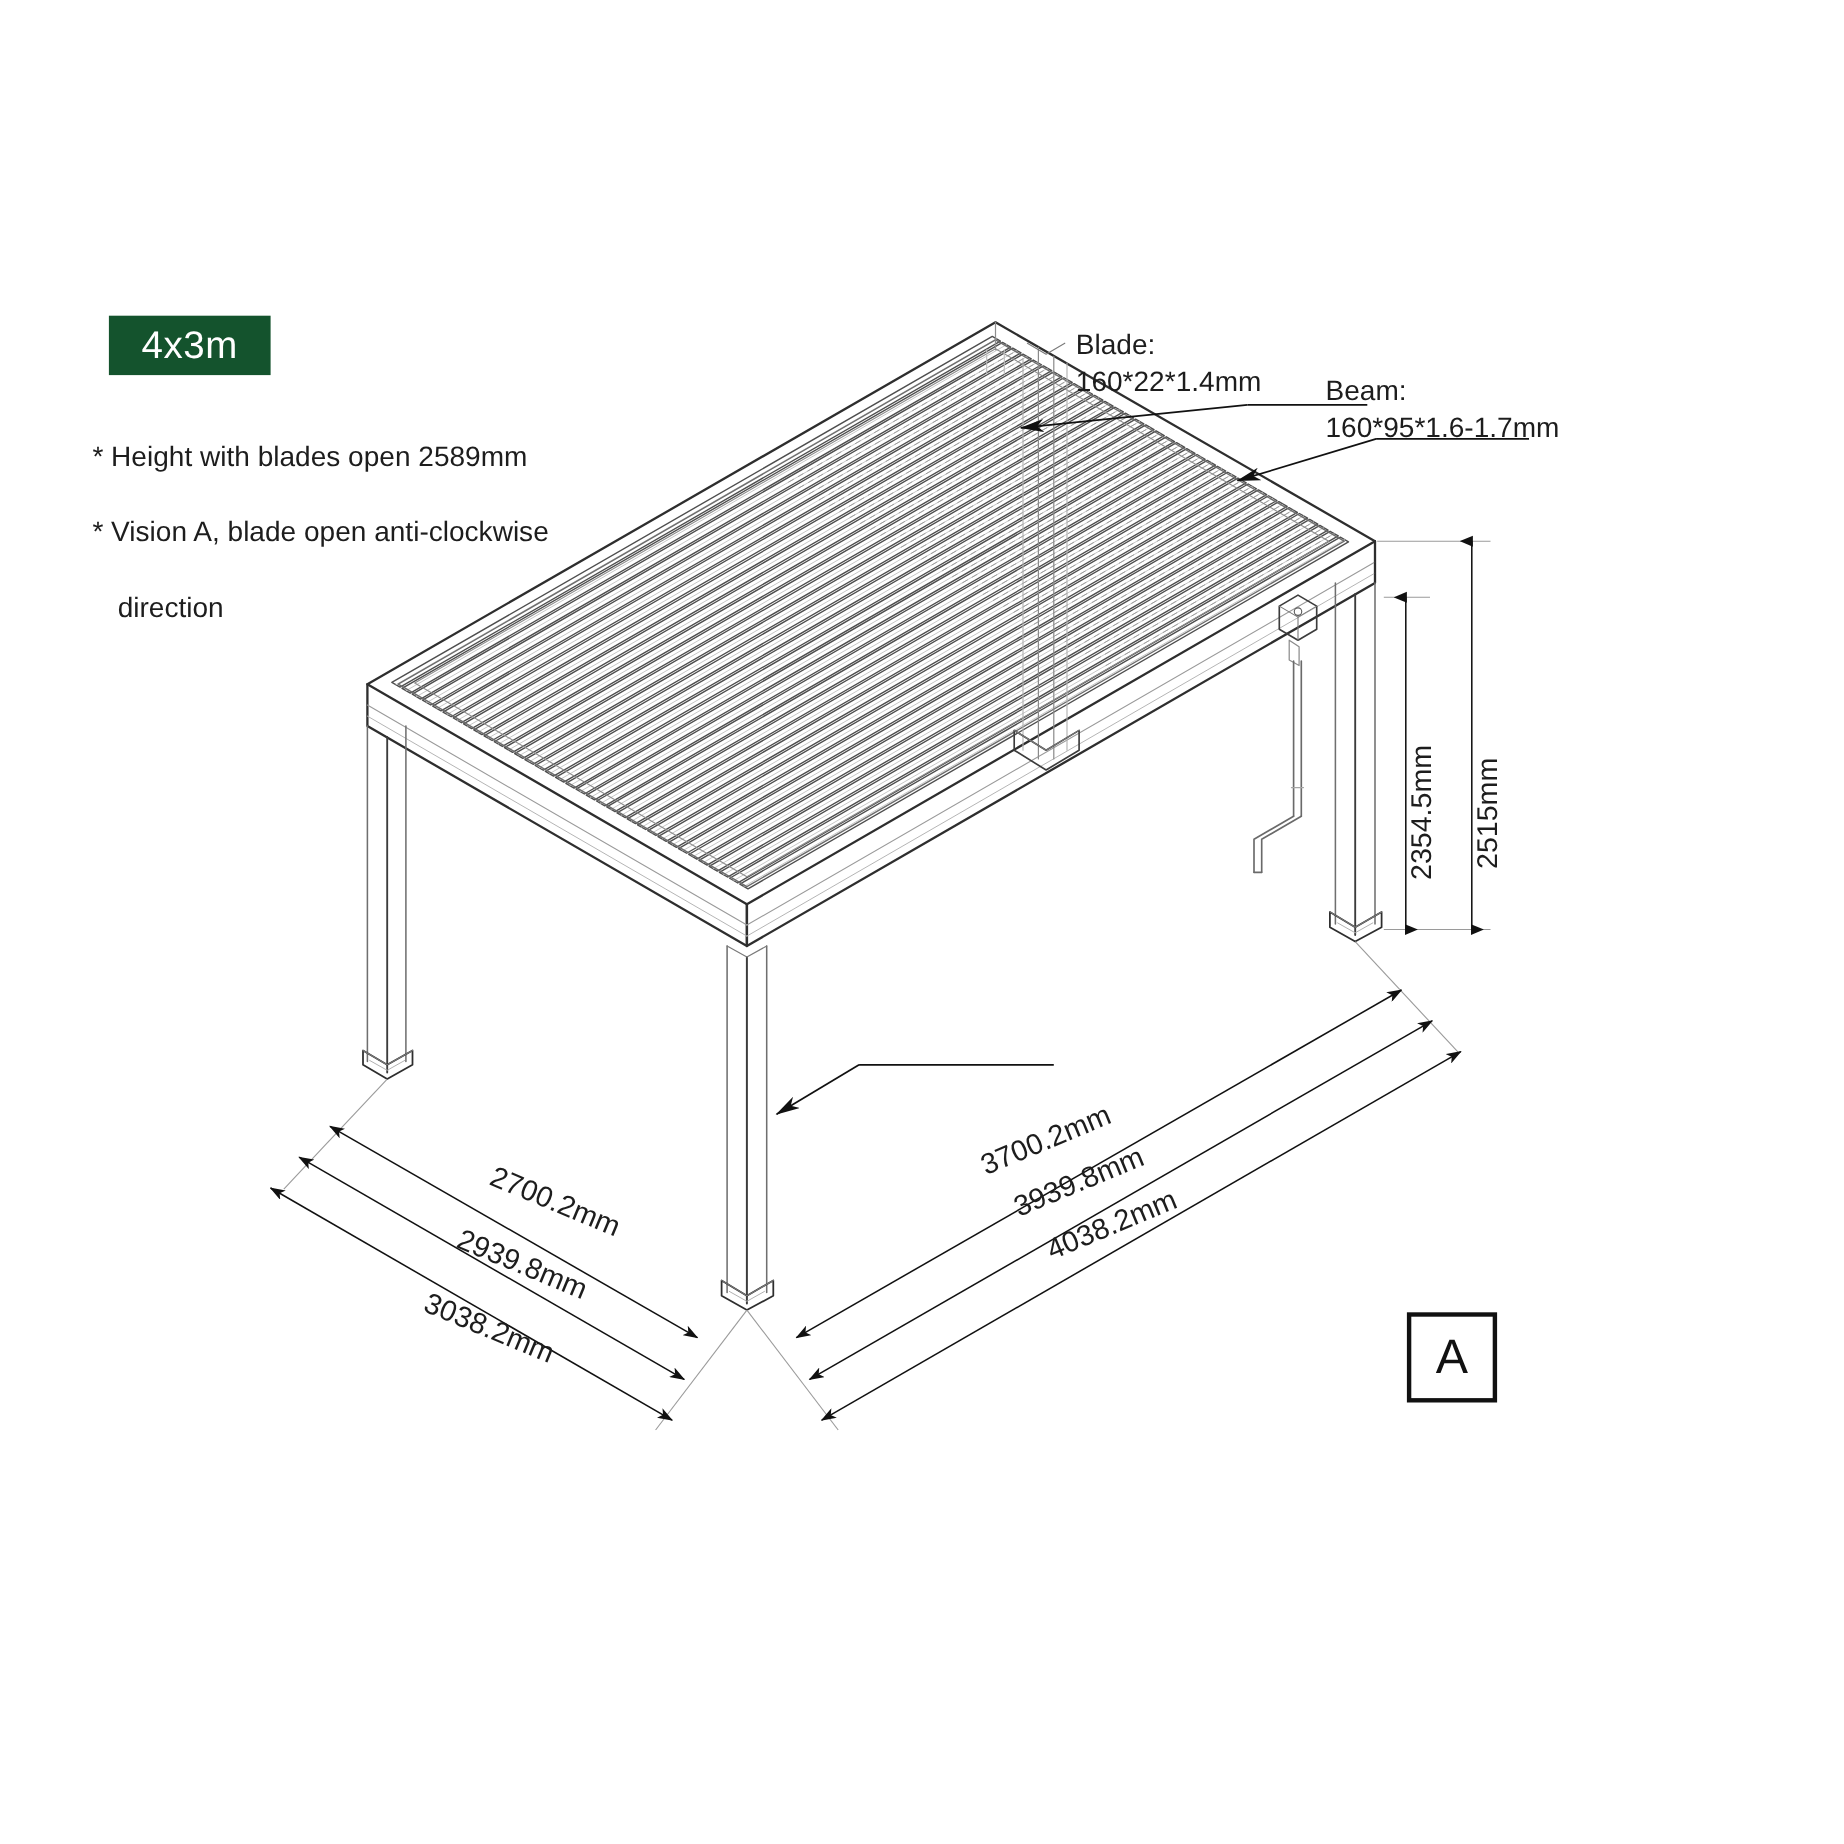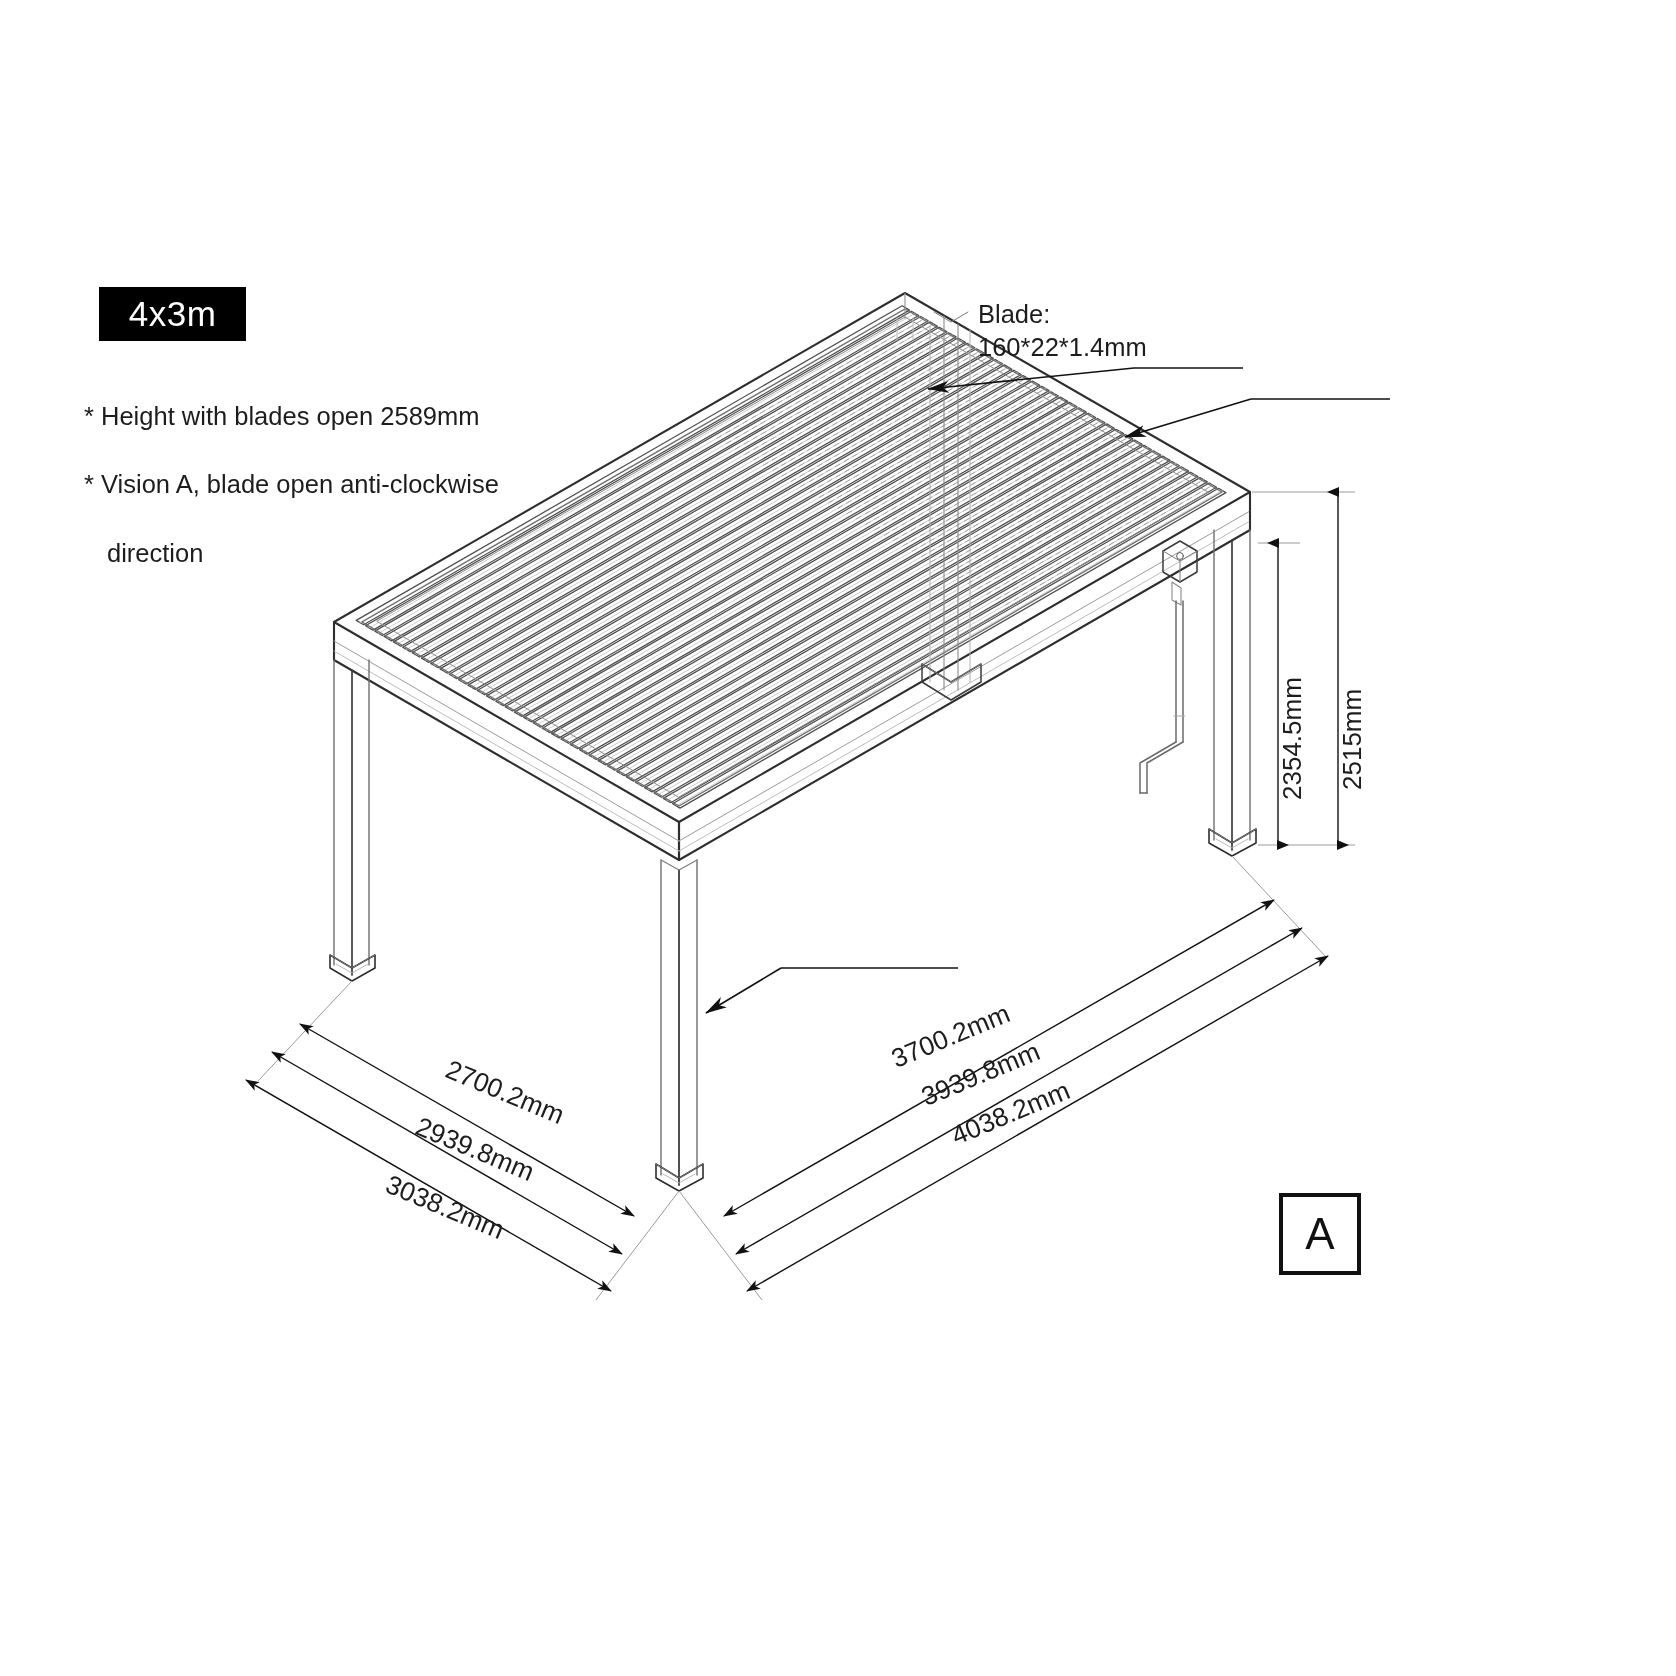--- a/index.html
+++ b/index.html
@@ -399,35 +399,39 @@
       <g>
         <path d="M1302,928 L736,1254" marker-start="url(#arrowSolidStart)" marker-end="url(#arrowSolid)" stroke="#111111" stroke-width="1.4"></path>
       </g>
 
       <g>
         <path d="M1328,956 L747,1291" marker-start="url(#arrowSolidStart)" marker-end="url(#arrowSolid)" stroke="#111111" stroke-width="1.4"></path>
       </g>
     </g>
   </svg>
 
-  <div class="size-badge" style="background: #000000; color: rgb(255, 255, 255);">
+  <div class="size-badge" style="background: #14532d; color: rgb(255, 255, 255);">
     <span>4x3m</span>
   </div>
 
   <div class="notes">
     <span class="note-line">* Height with blades open 2589mm</span>
     <span class="note-line">* Vision A, blade open anti-clockwise</span>
     <span class="note-line indented">direction</span>
   </div>
 
   <div class="callout" id="callout-blade">
     <span class="ln">Blade:</span>
     <span class="ln">160*22*1.4mm</span>
   </div>
 
+  <div class="callout" id="callout-beam">
+    <span class="ln">Beam:</span>
+    <span class="ln">160*95*1.6-1.7mm</span>
+  </div>
 
 
   <div class="vdim" id="vdim-2354">2354.5mm</div>
   <div class="vdim" id="vdim-2515">2515mm</div>
 
   <div class="ddim left" id="ddim-2700">2700.2mm</div>
   <div class="ddim left" id="ddim-2939">2939.8mm</div>
   <div class="ddim left" id="ddim-3038">3038.2mm</div>
 
   <div class="ddim right" id="ddim-3700">3700.2mm</div>

